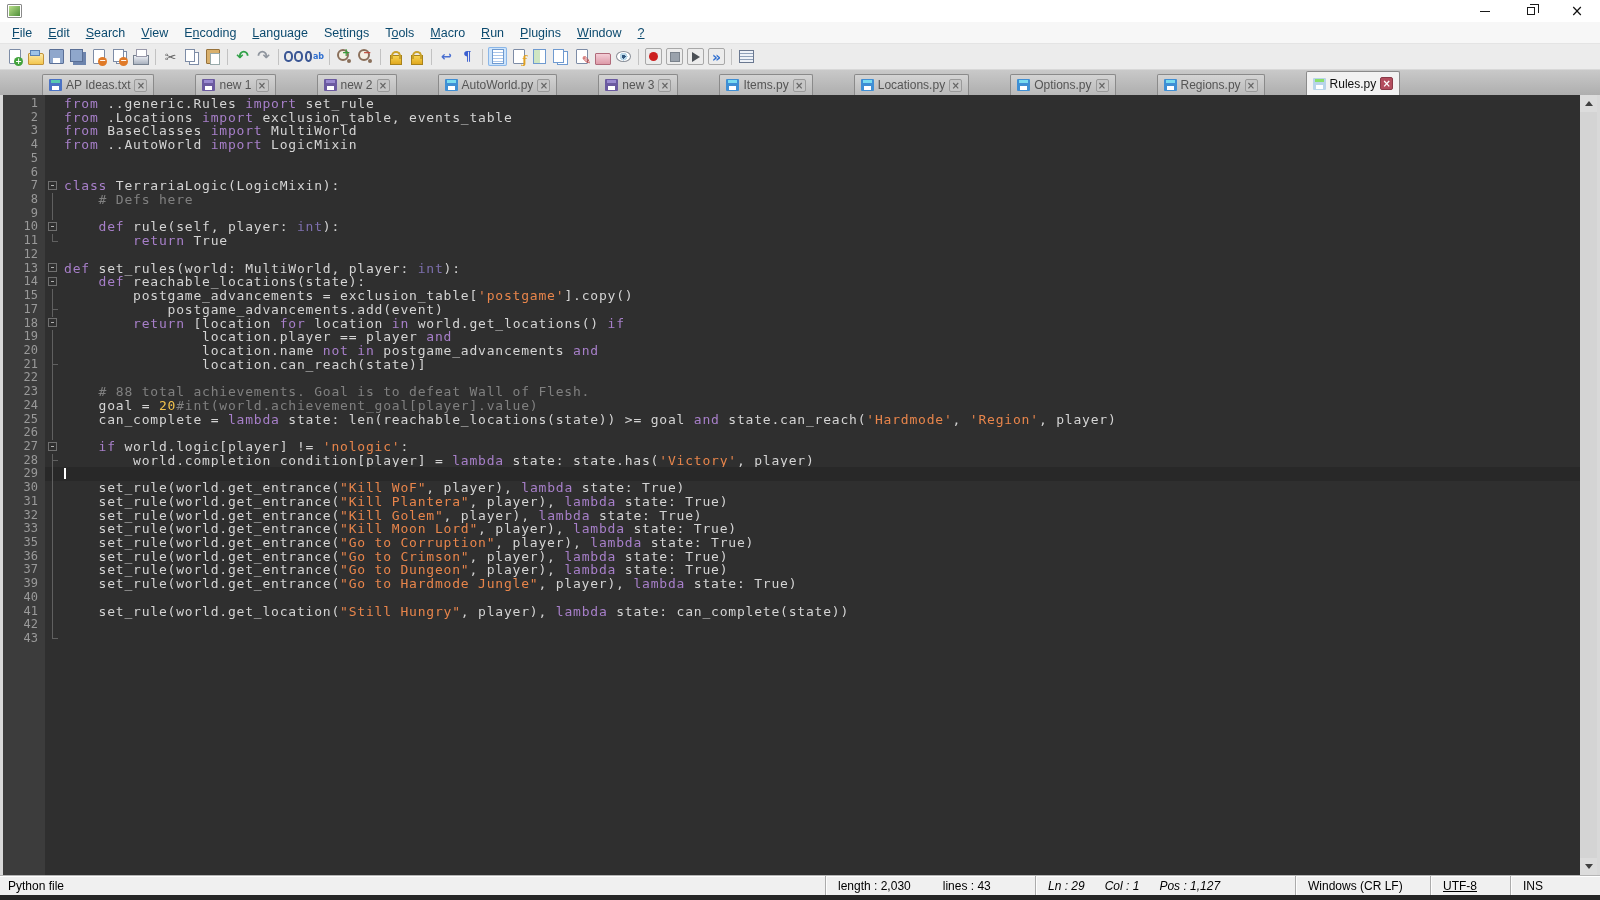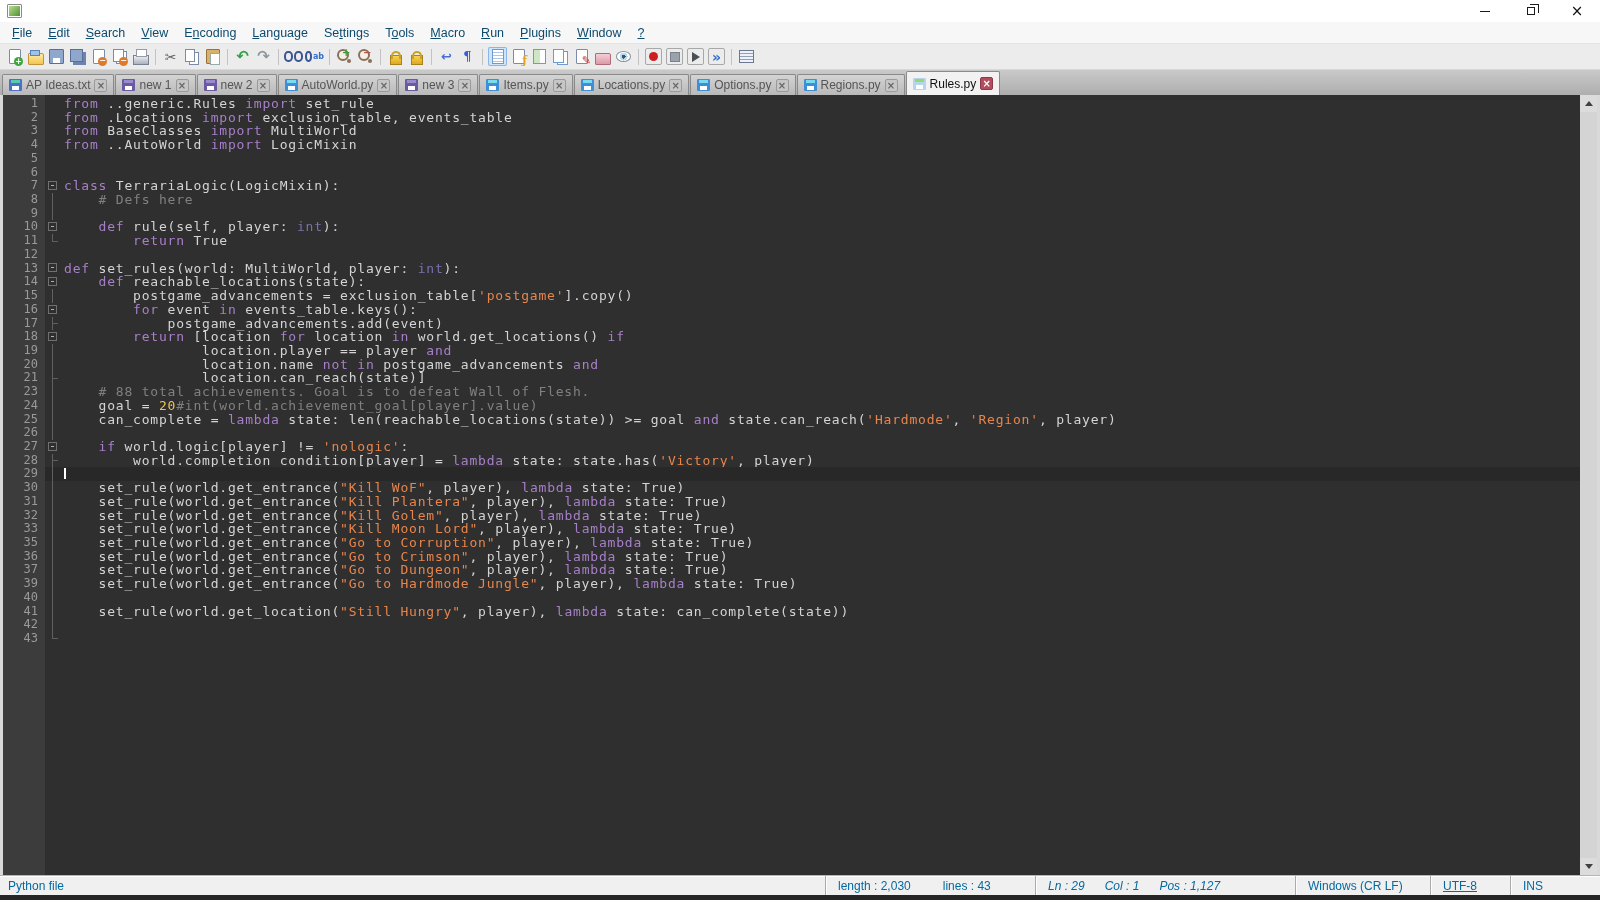--- a/index.html
+++ b/index.html
@@ -64,21 +64,21 @@
   .ti-monitoring::before { content:""; width:13px; height:9px; border-radius:50%; background:radial-gradient(circle,#30577f 0 2px,#bcd9ea 2px 4px,#fff 4px); border:1px solid #8a8f98; }
   .ti-macro-record::after,.ti-macro-stop::after,.ti-macro-play::after,.ti-macro-run-multiple::after { content:""; position:absolute; inset:1px; border:1px solid #a8a8a8; border-radius:2px; }
   .ti-macro-record::before { content:""; width:9px; height:9px; border-radius:50%; background:#cc1f1f; }
   .ti-macro-stop::before { content:""; width:8px; height:8px; background:#9aa2ac; border:1px solid #7a828c; }
   .ti-macro-play::before { content:""; width:0; height:0; border-left:8px solid #4a4f55; border-top:5px solid transparent; border-bottom:5px solid transparent; }
   .ti-macro-run-multiple::before { content:"\00BB"; color:#2f6fd0; font:bold 14px/1 "DejaVu Sans",sans-serif; }
   .ti-macro-save::before { content:""; width:13px; height:11px; background:repeating-linear-gradient(180deg,#eef2f8 0 2px,#8fa0b8 2px 3px); border:1px solid #6a7890; }
 
   
   .tabbar { height:25px; background:linear-gradient(#c9c9c9,#aeaeae); display:flex; align-items:flex-end; padding-left:2px; flex:none; }
-  .tab { display:inline-flex; align-items:center; gap:4px; padding:0 6px; height:21px; background:linear-gradient(#d4d4d4,#b9b9b9); border:1px solid #8a8a8a; border-bottom:none; margin-right:1px; font-size:12px; color:#555; border-radius:2px 2px 0 0; white-space:nowrap; flex:none; }
+  .tab { display:inline-flex; align-items:center; gap:4px; padding:0 6px; height:21px; background:linear-gradient(#d4d4d4,#b9b9b9); border:1px solid #8a8a8a; border-bottom:none; margin-right:1px; font-size:12px; color:#555; border-radius:2px 2px 0 0; white-space:nowrap; flex:none;margin-left:40px; }
   .tab.active { background:#f2f2f2; color:#111; height:24px; }
   .fd { width:13px; height:12px; position:relative; border-radius:1px; flex:none; }
   .fd::before { content:""; position:absolute; left:2px; right:2px; top:1px; height:3px; }
   .fd::after { content:""; position:absolute; left:3px; right:3px; bottom:1px; height:4px; background:#fff; }
   .fd-blue { background:#4a72c4; } .fd-blue::before { background:#58c9b0; }
   .fd-purple { background:#6b5aa0; } .fd-purple::before { background:#9a8ad0; }
   .fd-cyan { background:#3f8fd4; } .fd-cyan::before { background:#7adcf0; }
   .fd-pale { background:#b8d4ea; } .fd-pale::before { background:#8ae06a; }
   .tx { width:13px; height:13px; background:#c6c6c6; border:1px solid #9a9a9a; color:#666; font:bold 10px/11px "DejaVu Sans",sans-serif; text-align:center; border-radius:2px; flex:none; }
   .tab.active .tx { background:#b34d5e; border-color:#8a3a48; color:#fff; }
@@ -102,21 +102,21 @@
   .cN { color:#f2c24e; } .cT { color:#d4d4d4; } .cY { color:#7d6fae; }
 
   
   .vscroll { width:17px; flex:none; background:#d4d4d4; display:flex; flex-direction:column; }
   .sb-btn { height:17px; flex:none; display:flex; align-items:center; justify-content:center; background:#dcdcdc; }
   .sb-track { flex:1; }
   .arr-up { width:0; height:0; border-left:4px solid transparent; border-right:4px solid transparent; border-bottom:5px solid #404040; }
   .arr-down { width:0; height:0; border-left:4px solid transparent; border-right:4px solid transparent; border-top:5px solid #404040; }
 
   
-  .statusbar { height:20px; flex:none; background:#f0f0f0; border-top:1px solid #b5b5b5; box-shadow:inset 0 1px 0 #fff; display:flex; align-items:center; font-size:12px; color:#0369a1; }
+  .statusbar { height:20px; flex:none; background:#f0f0f0; border-top:1px solid #b5b5b5; box-shadow:inset 0 1px 0 #fff; display:flex; align-items:center; font-size:12px; color:#000000; }
   .st { height:100%; display:flex; align-items:center; padding:0 12px; border-left:1px solid #ababab; box-shadow:inset 1px 0 0 #fdfdfd; white-space:nowrap; }
   .st-doc { flex:1; border-left:none; box-shadow:none; padding-left:8px; }
   .st-size { width:210px; gap:32px; }
   .st-pos { width:260px; gap:20px;font-style:italic; }
   .st-eol { width:135px; }
   .st-enc { width:80px;text-decoration:underline; }
   .st-ins { width:90px; }
   .bottom-strip { height:5px; flex:none; background:#262626; }
 </style>
 </head>
@@ -332,27 +332,20 @@
             <span class="fbox"></span>
           </span>
           <span class="ln-code"><span class="cT">    </span><span class="cK">def </span><span class="cT">reachable_locations(state):</span></span>
         </div>
         <div class="ln-row">
           <span class="ln-num">15</span>
           <span class="ln-fold f-pipe"></span>
           <span class="ln-code"><span class="cT">        postgame_advancements = exclusion_table[</span><span class="cS">'postgame'</span><span class="cT">].copy()</span></span>
         </div>
         <div class="ln-row">
-          <span class="ln-num">16</span>
-          <span class="ln-fold">
-            <span class="fbox"></span>
-          </span>
-          <span class="ln-code"><span class="cT">        </span><span class="cK">for </span><span class="cT">event </span><span class="cK">in </span><span class="cT">events_table.keys():</span></span>
-        </div>
-        <div class="ln-row">
           <span class="ln-num">17</span>
           <span class="ln-fold f-tee"></span>
           <span class="ln-code"><span class="cT">            postgame_advancements.add(event)</span></span>
         </div>
         <div class="ln-row">
           <span class="ln-num">18</span>
           <span class="ln-fold">
             <span class="fbox"></span>
           </span>
           <span class="ln-code"><span class="cT">        </span><span class="cK">return </span><span class="cT">[location </span><span class="cK">for </span><span class="cT">location </span><span class="cK">in </span><span class="cT">world.get_locations() </span><span class="cK">if</span></span>
@@ -364,20 +357,25 @@
         </div>
         <div class="ln-row">
           <span class="ln-num">20</span>
           <span class="ln-fold f-pipe"></span>
           <span class="ln-code"><span class="cT">                location.name </span><span class="cK">not in </span><span class="cT">postgame_advancements </span><span class="cK">and</span></span>
         </div>
         <div class="ln-row">
           <span class="ln-num">21</span>
           <span class="ln-fold f-tee"></span>
           <span class="ln-code"><span class="cT">                location.can_reach(state)]</span></span>
+        </div>
+        <div class="ln-row">
+          <span class="ln-num">22</span>
+          <span class="ln-fold f-pipe"></span>
+          <span class="ln-code"></span>
         </div>
         <div class="ln-row">
           <span class="ln-num">23</span>
           <span class="ln-fold f-pipe"></span>
           <span class="ln-code"><span class="cC">    # 88 total achievements. Goal is to defeat Wall of Flesh.</span></span>
         </div>
         <div class="ln-row">
           <span class="ln-num">24</span>
           <span class="ln-fold f-pipe"></span>
           <span class="ln-code"><span class="cT">    goal = </span><span class="cN">20</span><span class="cC">#int(world.achievement_goal[player].value)</span></span>

